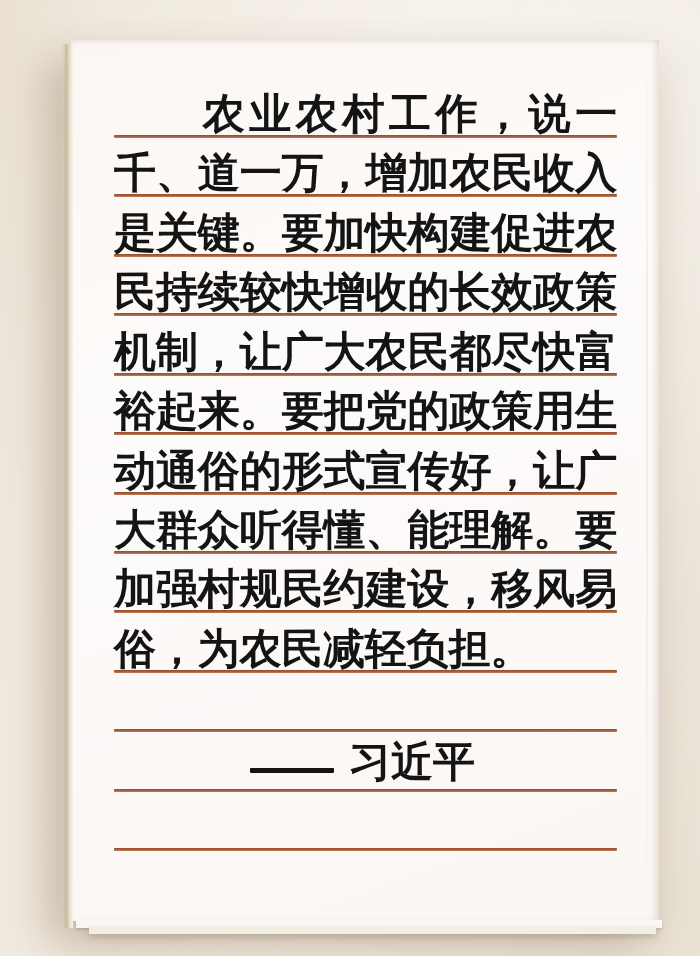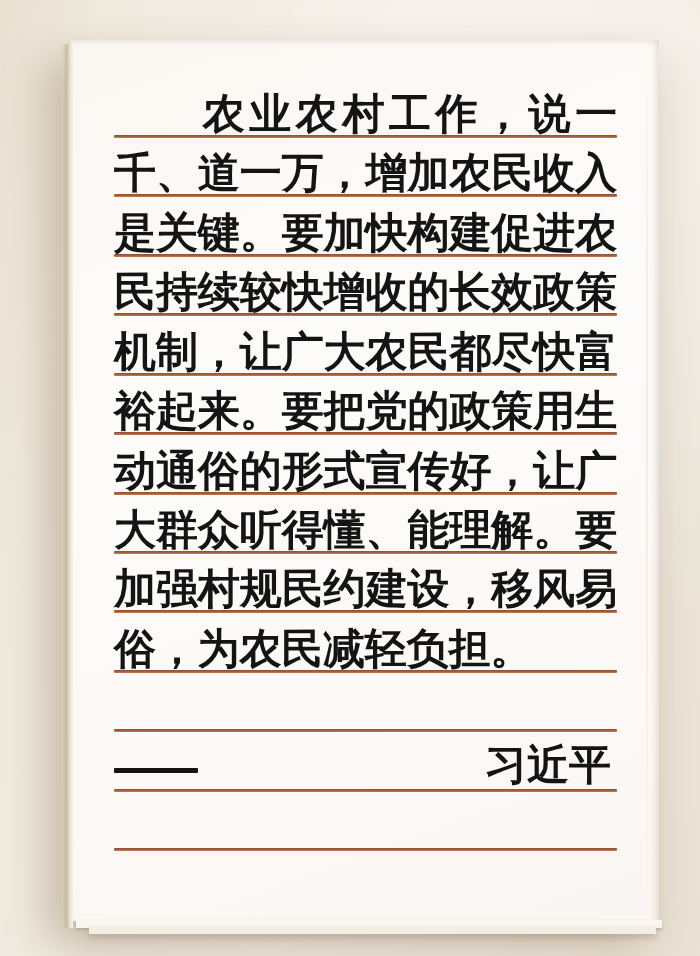--- a/index.html
+++ b/index.html
@@ -45,21 +45,21 @@
   }
   
   .row{
     position:absolute;left:43px;width:503px;height:54px;
     display:flex;justify-content:space-between;align-items:flex-end;
     color:var(--ink,#141414);font-weight:bold;font-size:42px;
   }
   .ch{flex:0 0 41.8px;width:41.8px;text-align:center;line-height:1;white-space:pre;}
   .row.first::before{content:"";flex:0 0 84px;}   
   .row.last{justify-content:flex-start;}
-  .row.attr{justify-content:space-between;padding-right:6px;box-sizing:border-box;}
+  .row.attr{justify-content:center;padding-right:6px;box-sizing:border-box;font-family:Liberation Mono, monospace;}
   .dash{
     align-self:flex-end;width:84px;height:5px;margin:0 15px 16px 0;
     background:var(--ink,#141414);border-radius:1px;
   }
 </style>
 </head>
 <body>
 
 <div class="pad">
 

